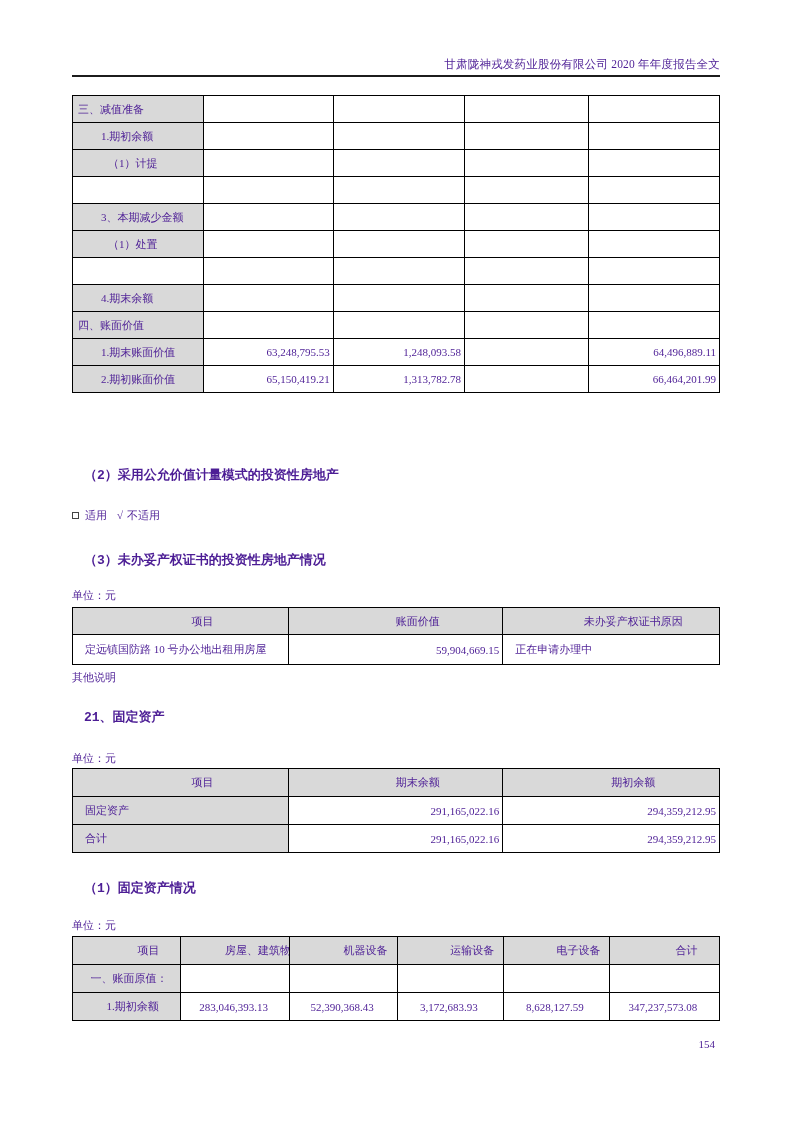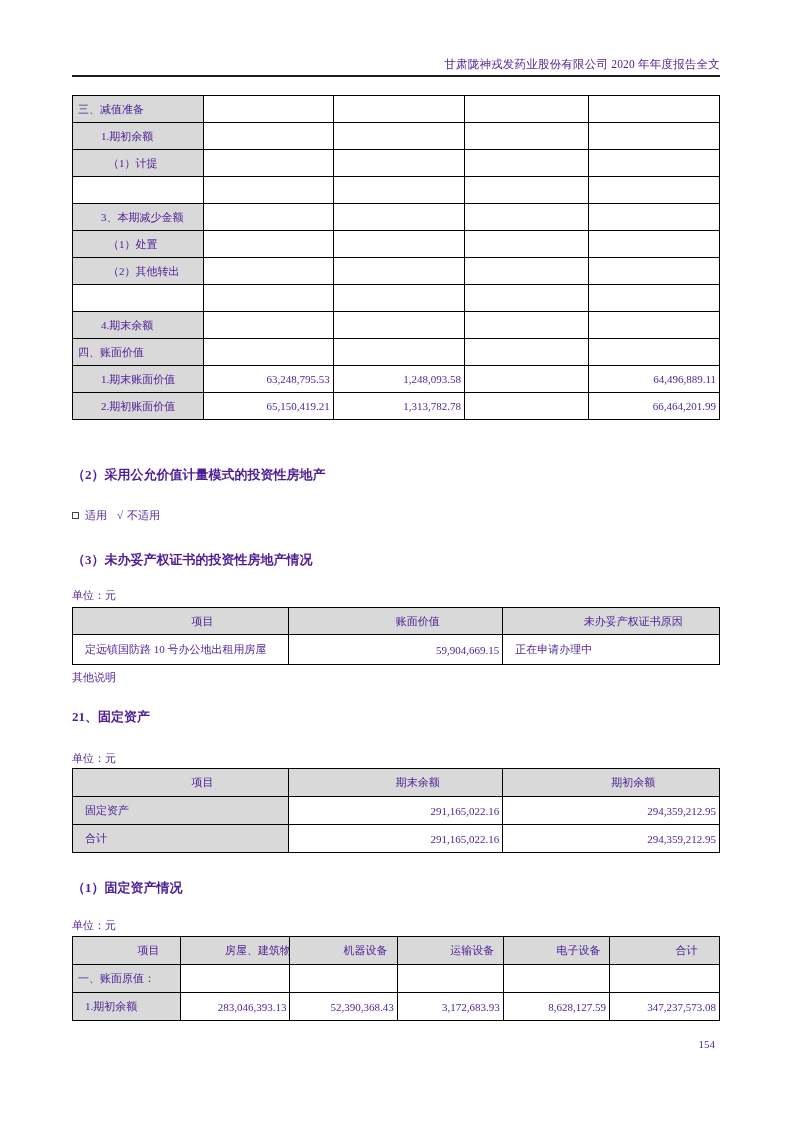--- a/index.html
+++ b/index.html
@@ -51,26 +51,27 @@
   .ind-sm { padding-left: 12px; }
   .num { text-align: right; padding-right: 3px; }
   .txt { text-align: left; padding-left: 12px; }
   th.head { text-align: center; }
 
   #impairment-table td { height: 27px; }
   #no-certificate-table th { height: 27px; }
   #no-certificate-table td { height: 30px; }
   #fixed-assets-table th, #fixed-assets-table td { height: 28px; }
   #fixed-assets-detail-table th { height: 28px; }
-  #fixed-assets-detail-table td { height: 28px; }
+  #fixed-assets-detail-table td { height: 28px; text-align: center; }
 
   .section-heading {
-    position: absolute; left: 72px;
+    position: absolute; left: 84px;
     font-weight: bold;
     font-size: 13px;
+    font-family: Liberation Mono, monospace;
   }
   .plain-line {
     position: absolute; left: 72px;
     font-size: 11px;
   }
   .unit-label {
     position: absolute; left: 72px; width: 648px;
     text-align: left;
     font-size: 11px;
   }
@@ -136,27 +137,20 @@
           </tr>
           <tr>
             <td class="lbl ind1 shade">3、本期减少金额</td>
             <td class="num"></td>
             <td class="num"></td>
             <td class="num"></td>
             <td class="num"></td>
           </tr>
           <tr>
             <td class="lbl ind2 shade">（1）处置</td>
-            <td class="num"></td>
-            <td class="num"></td>
-            <td class="num"></td>
-            <td class="num"></td>
-          </tr>
-          <tr>
-            <td class="lbl ind2 shade">（2）其他转出</td>
             <td class="num"></td>
             <td class="num"></td>
             <td class="num"></td>
             <td class="num"></td>
           </tr>
           <tr>
             <td class="lbl ind0"></td>
             <td class="num"></td>
             <td class="num"></td>
             <td class="num"></td>

